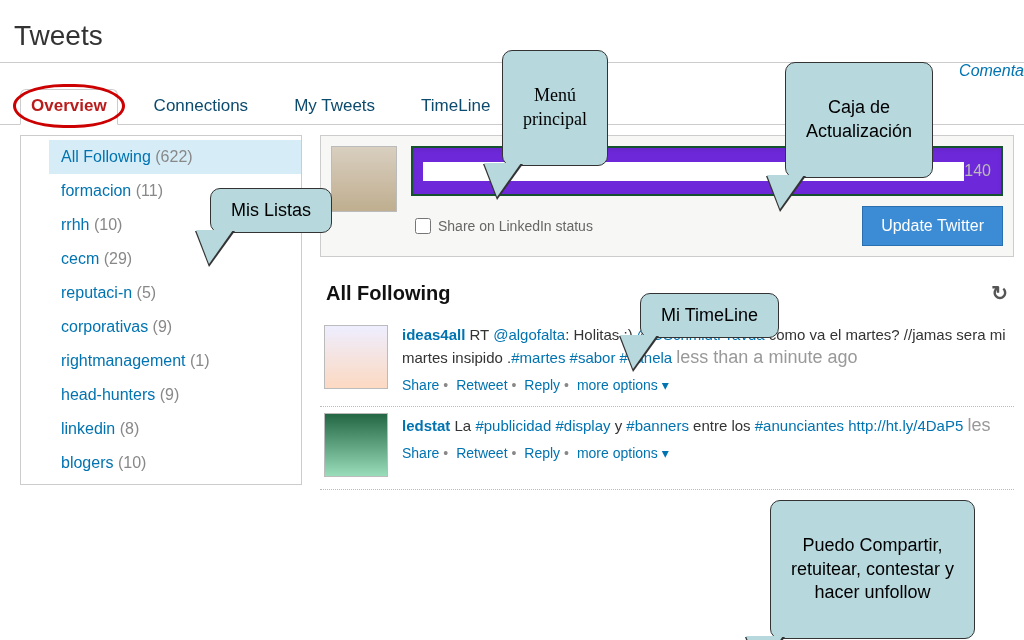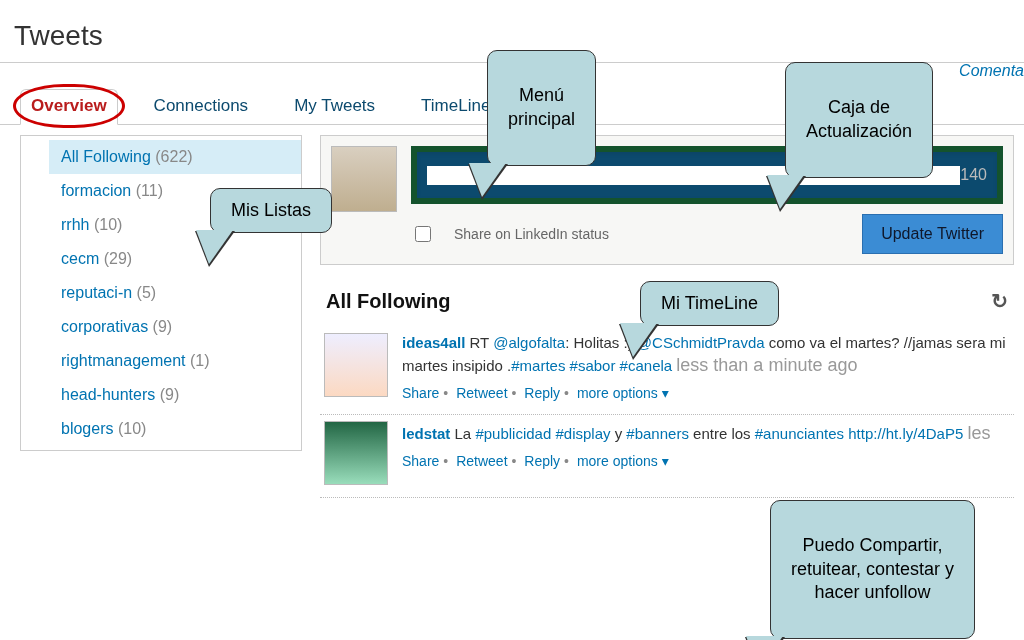--- a/index.html
+++ b/index.html
@@ -98,22 +98,22 @@
   }
   .update-fields {
     flex: 1;
     display: flex;
     flex-direction: column;
     gap: 10px;
   }
   .tweet-input {
     display: flex;
     align-items: center;
-    border: 6px solid #14532d;
-    background: #0c4a6e;
+    border: 2px solid #14532d;
+    background: #6d28d9;
     height: 46px;
     padding: 0 10px;
     box-shadow: inset 0 2px 4px rgba(0,0,0,0.08);
   }
   .tweet-input input {
     flex: 1;
     border: none;
     outline: none;
     font-size: 15px;
   }
@@ -122,31 +122,31 @@
     font-size: 16px;
   }
   .update-actions {
     display: flex;
     align-items: center;
     justify-content: space-between;
   }
   .share-linkedin {
     display: flex;
     align-items: center;
-    gap: 20px;
+    gap: 4px;
     color: #666;
     font-size: 14px;
   }
   .share-linkedin input[type=checkbox] {
     width: 16px;
     height: 16px;
   }
   .update-btn {
     background: #3b8cd4;
-    color: #0f172a;
+    color: #ffffff;
     border: 1px solid #2a6fb0;
     padding: 10px 18px;
     font-size: 16px;
     cursor: pointer;
   }
   .timeline-header {
     display: flex;
     align-items: center;
     justify-content: space-between;
     font-size: 20px;
@@ -261,20 +261,21 @@
       <span>All Following</span>
       <span class="count">(622)</span>
     </div>
     <div class="list-item"><span>formacion</span> <span class="count">(11)</span></div>
     <div class="list-item"><span>rrhh</span> <span class="count">(10)</span></div>
     <div class="list-item"><span>cecm</span> <span class="count">(29)</span></div>
     <div class="list-item"><span>reputaci-n</span> <span class="count">(5)</span></div>
     <div class="list-item"><span>corporativas</span> <span class="count">(9)</span></div>
     <div class="list-item"><span>rightmanagement</span> <span class="count">(1)</span></div>
     <div class="list-item"><span>head-hunters</span> <span class="count">(9)</span></div>
+    <div class="list-item"><span>linkedin</span> <span class="count">(8)</span></div>
     <div class="list-item"><span>blogers</span> <span class="count">(10)</span></div>
   </div>
 
   <div class="main">
     <div class="update-box">
       <div class="avatar"></div>
       <div class="update-fields">
         <div class="tweet-input">
           <input type="text" style="">
           <span class="char-count">140</span>
@@ -320,38 +321,38 @@
           <span>Retweet</span><span class="sep">•</span>
           <span>Reply</span><span class="sep">•</span>
           <span>more options ▾</span>
         </div>
       </div>
     </div>
 
   </div>
 </div>
 
-<div class="callout" style="left:487px; top:50px; white-space:pre-line;">
+<div class="callout" style="left:502px; top:50px; white-space:pre-line;font-family:Liberation Serif, serif;">
   <span>Menú
 principal</span>
   <div class="tail down-left" style="left:-20px; top:100%;"></div>
 </div>
 
 <div class="callout" style="left:785px; top:62px; white-space:pre-line;">
   <span>Caja de
 Actualización</span>
   <div class="tail down-left" style="left:-20px; top:100%;"></div>
 </div>
 
 <div class="callout" style="left:210px; top:188px;">
   <span>Mis Listas</span>
   <div class="tail down-left" style="left:-16px; top:100%;"></div>
 </div>
 
-<div class="callout" style="left:640px; top:281px;">
+<div class="callout" style="left:640px; top:293px;">
   <span>Mi TimeLine</span>
   <div class="tail down-left" style="left:-22px; top:100%;"></div>
 </div>
 
 <div class="callout" style="left:770px; top:500px; white-space:pre-line;">
   <span>Puedo Compartir,
 retuitear, contestar y
 hacer unfollow</span>
   <div class="tail down-left" style="left:-26px; top:100%;"></div>
 </div>

